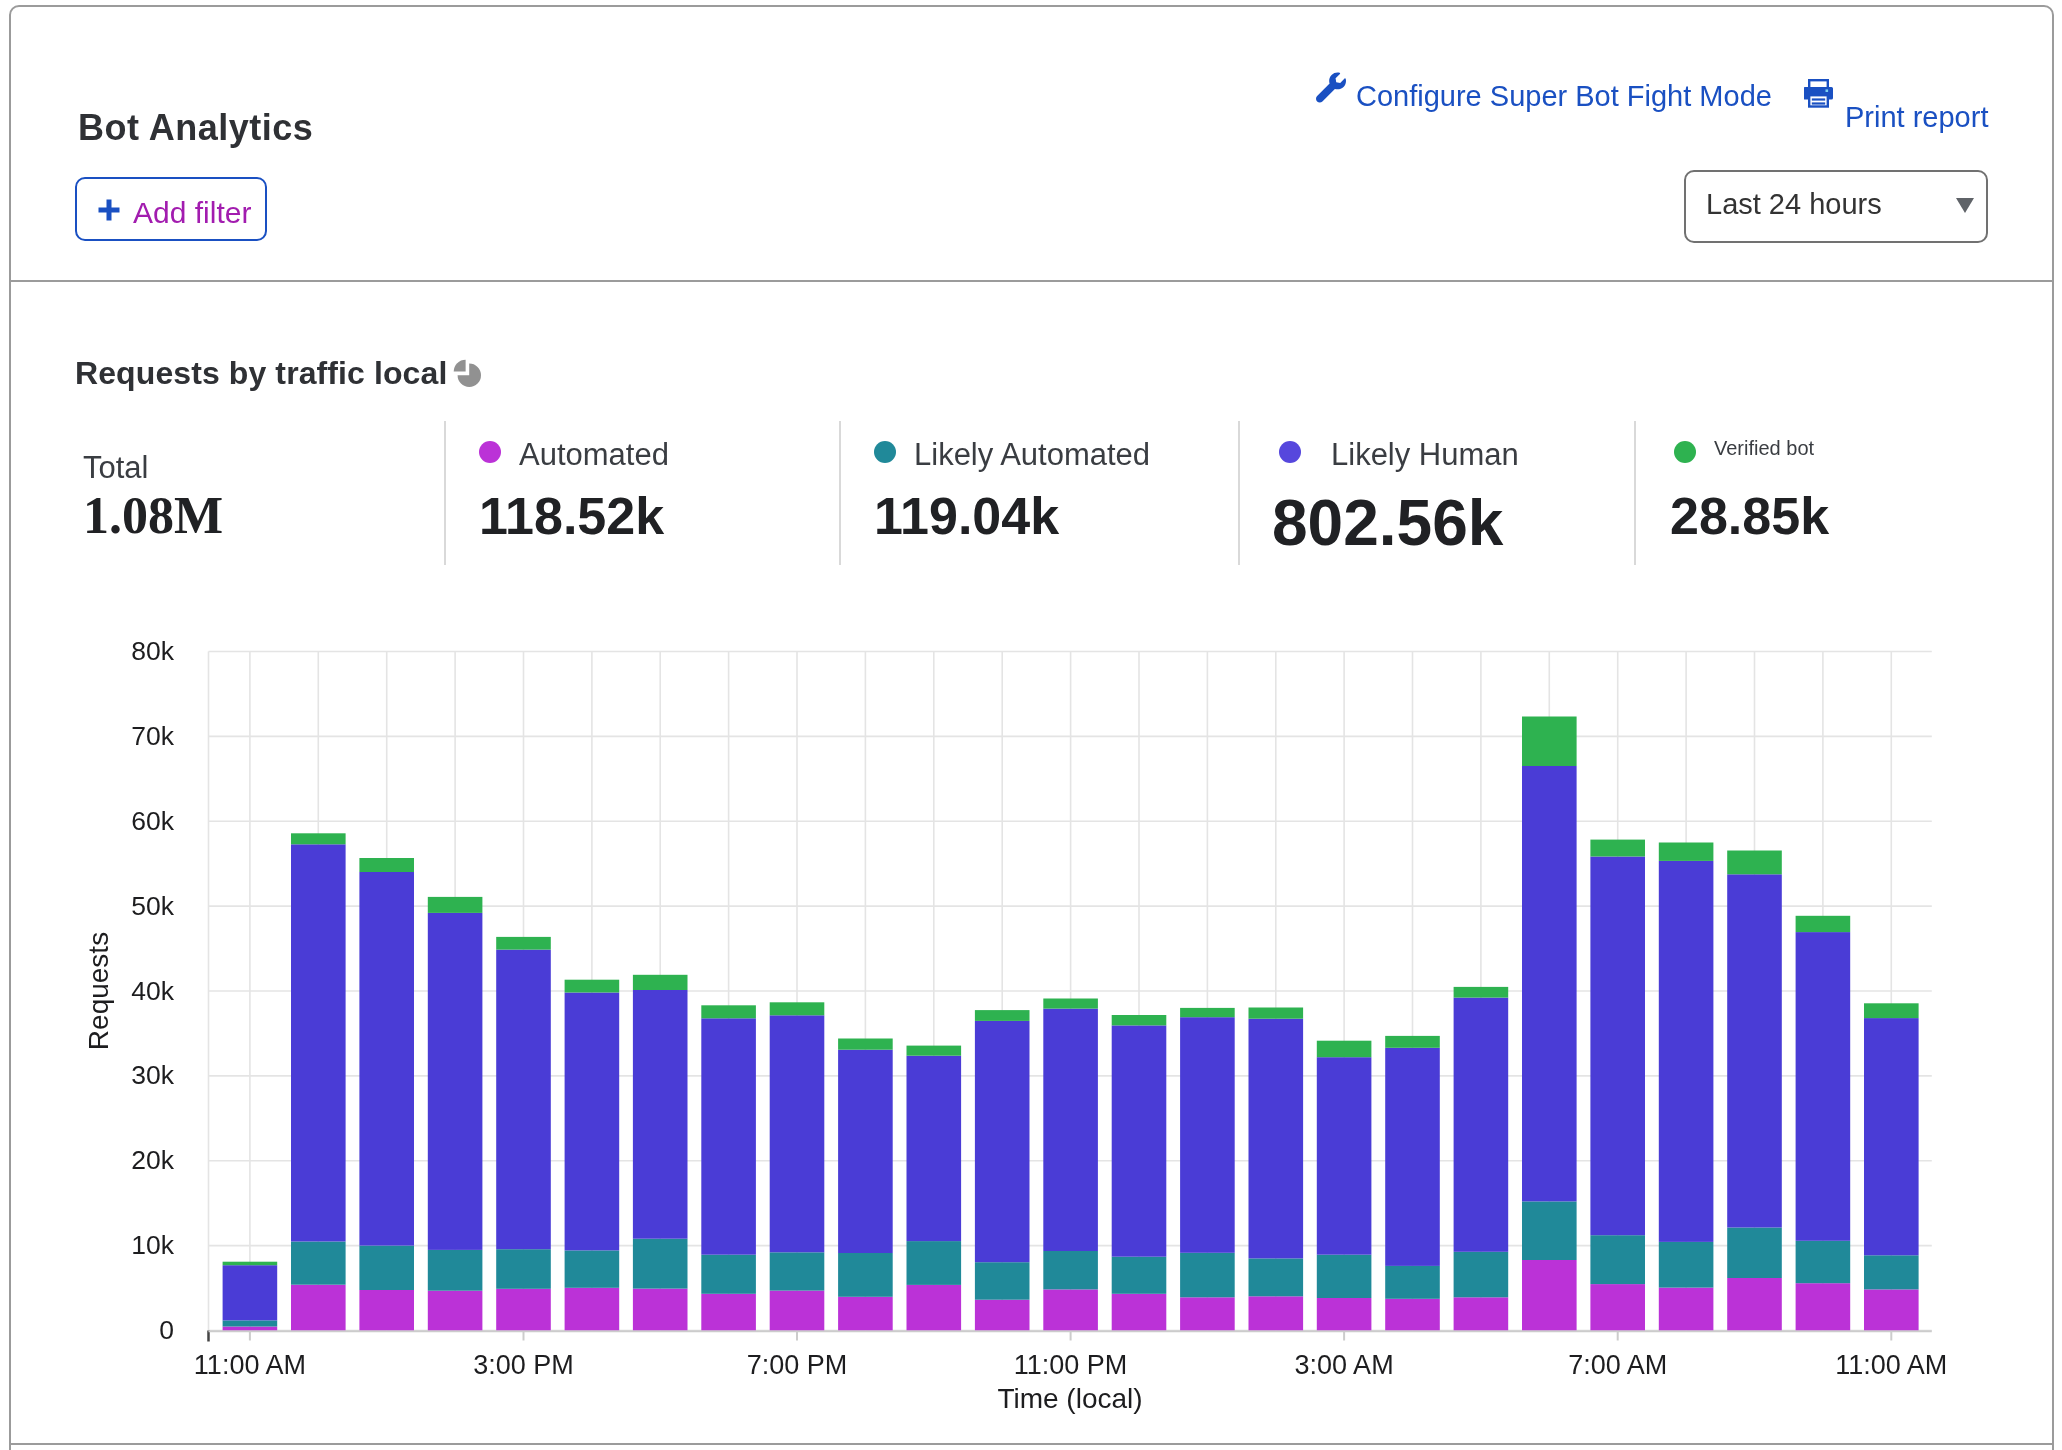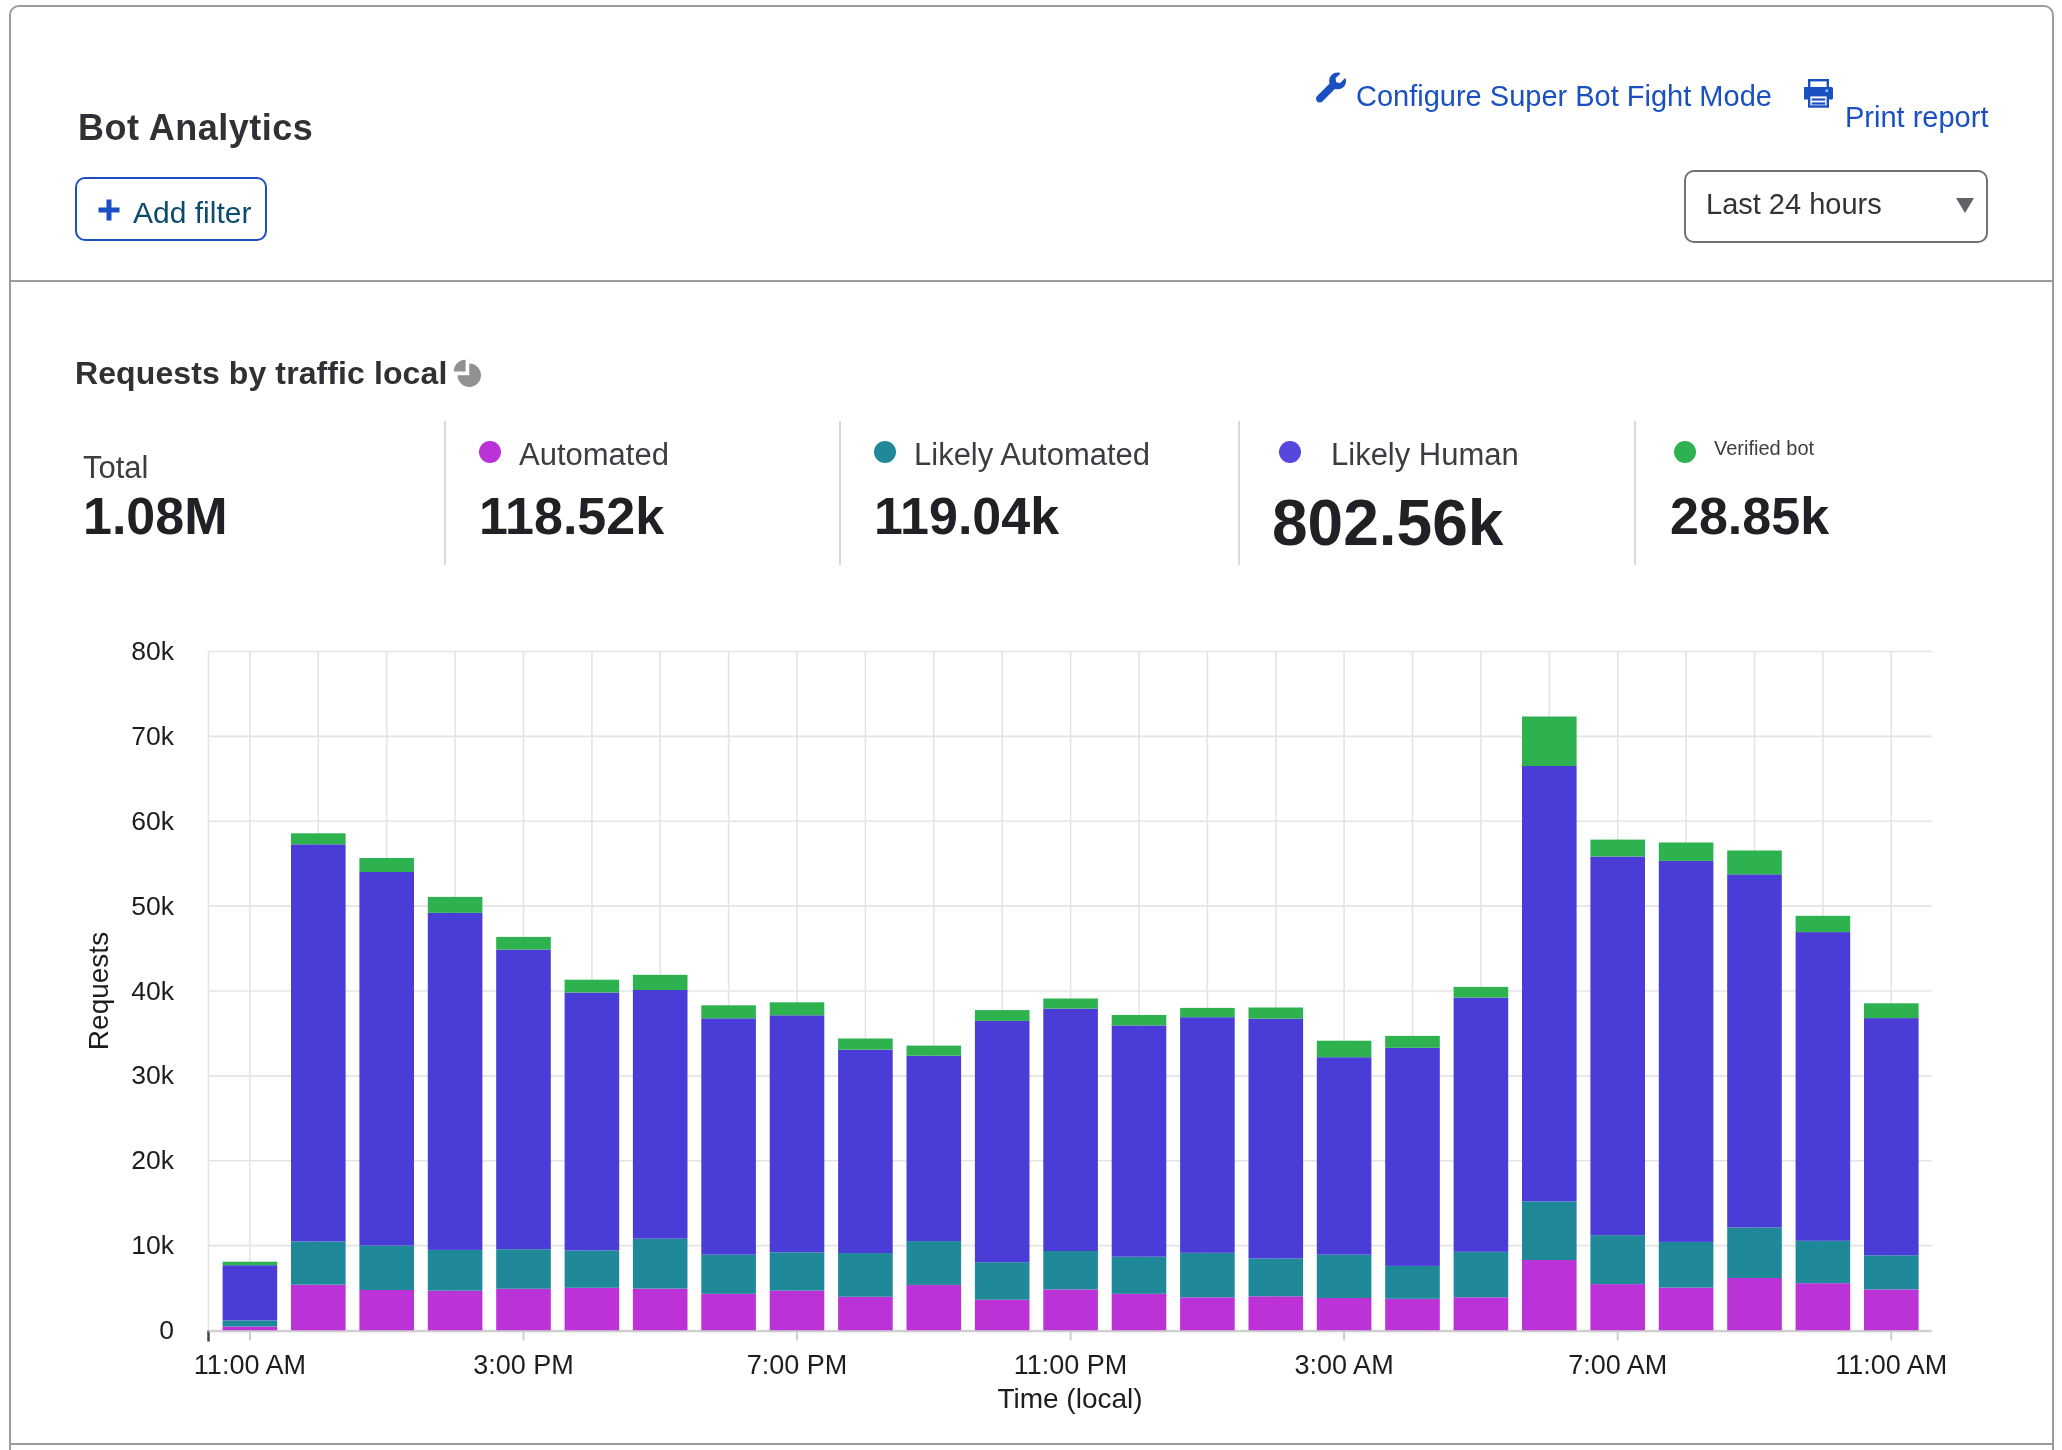--- a/index.html
+++ b/index.html
@@ -19,32 +19,32 @@
 <rect x="5.2" y="16.2" width="18.6" height="11.3" fill="#fff" stroke="#1a50c2" stroke-width="2.4"></rect>
 <rect x="7.8" y="19.4" width="13.4" height="2.2" fill="#1a50c2"></rect>
 <rect x="7.8" y="23.4" width="13.4" height="2.2" fill="#1a50c2"></rect>
 <rect x="21.5" y="10.4" width="2.6" height="2.6" fill="#7ad0f0"></rect>
 </svg>
 <div style="position:absolute;left:1845px;top:80px;font-size:29px;color:#1a50c2;margin-top:21px;">Print report</div>
 <div style="position:absolute;left:75px;top:177px;width:192px;height:64px;border:2.5px solid #1a50c2;border-radius:10px;"></div>
 <svg width="24" height="24" viewBox="0 0 24 24" style="position:absolute;left:97px;top:198px;">
     <path d="M12 1.5 V22.5 M1.5 12 H22.5" stroke="#1a50c2" stroke-width="5"></path>
   </svg>
-<div style="position:absolute;left:133px;top:196px;font-size:30px;color:#0c4a6e;">Add filter</div>
+<div style="position:absolute;left:133px;top:196px;font-size:30px;color:#a21caf;">Add filter</div>
 <div style="position:absolute;left:1684px;top:170px;width:304px;height:73px;border:2px solid #717171;border-radius:10px;"></div>
 <div style="position:absolute;left:1706px;top:188px;font-size:29px;color:#333;">Last 24 hours</div>
 <div style="position:absolute;left:1956px;top:198px;width:0;height:0;border-left:9px solid transparent;border-right:9px solid transparent;border-top:15px solid #5f6368;"></div>
 <div style="position:absolute;left:9px;top:280px;width:2045px;height:2px;background:#9b9b9b;"></div>
 <div style="position:absolute;left:75px;top:355px;font-size:32px;font-weight:700;color:#2f3135;letter-spacing:0.1px;">Requests by traffic local</div>
 <svg width="30" height="30" viewBox="0 0 30 30" style="position:absolute;left:452px;top:358px;">
 <path fill="#919191" d="M13.6 13.6 L13.6 1.7 A11.9 11.9 0 0 0 1.7 13.6 Z"></path>
 <path fill="#919191" d="M17.2 17.2 L5.6 17.2 A11.7 11.7 0 1 0 17.2 5.6 Z"></path>
 </svg>
 <div style="position:absolute;left:83px;top:437px;font-size:31px;color:#3a3d42;margin-top:13px;">Total</div>
-<div style="position:absolute;left:83px;top:486px;font-size:52px;font-weight:700;color:#202124;">1.08M</div>
+<div style="position:absolute;left:83px;top:486px;font-size:52px;font-weight:700;color:#202124;font-family:Liberation Serif, serif;">1.08M</div>
 <span style="position:absolute;left:479px;top:441px;width:22px;height:22px;border-radius:50%;background:#bb32d7;"></span>
 <div style="position:absolute;left:519px;top:437px;font-size:31px;color:#3a3d42;">Automated</div>
 <div style="position:absolute;left:479px;top:486px;font-size:52px;font-weight:700;color:#202124;">118.52k</div>
 <span style="position:absolute;left:874px;top:441px;width:22px;height:22px;border-radius:50%;background:#208999;"></span>
 <div style="position:absolute;left:914px;top:437px;font-size:31px;color:#3a3d42;">Likely Automated</div>
 <div style="position:absolute;left:874px;top:486px;font-size:52px;font-weight:700;color:#202124;">119.04k</div>
 <span style="position:absolute;left:1279px;top:441px;width:22px;height:22px;border-radius:50%;background:#5647dd;"></span>
 <div style="position:absolute;left:1319px;top:437px;font-size:31px;color:#3a3d42;margin-left:12px;">Likely Human</div>
 <div style="position:absolute;left:1272px;top:486px;font-size:64px;font-weight:700;color:#202124;">802.56k</div>
 <span style="position:absolute;left:1674px;top:441px;width:22px;height:22px;border-radius:50%;background:#2eb250;"></span>

